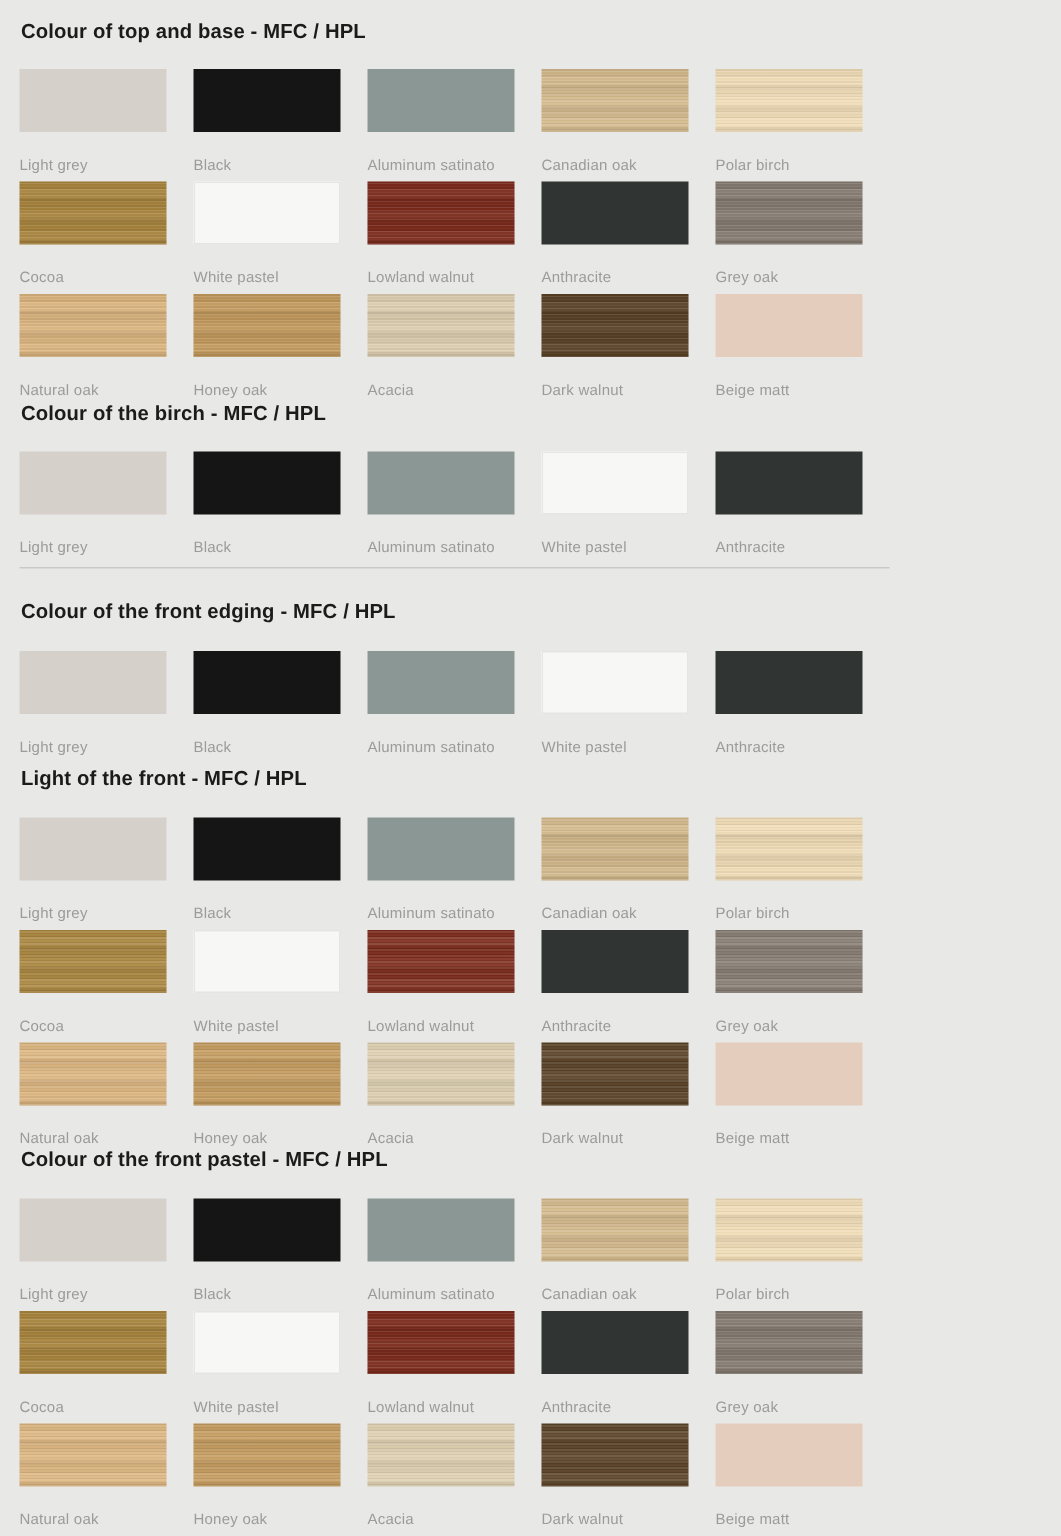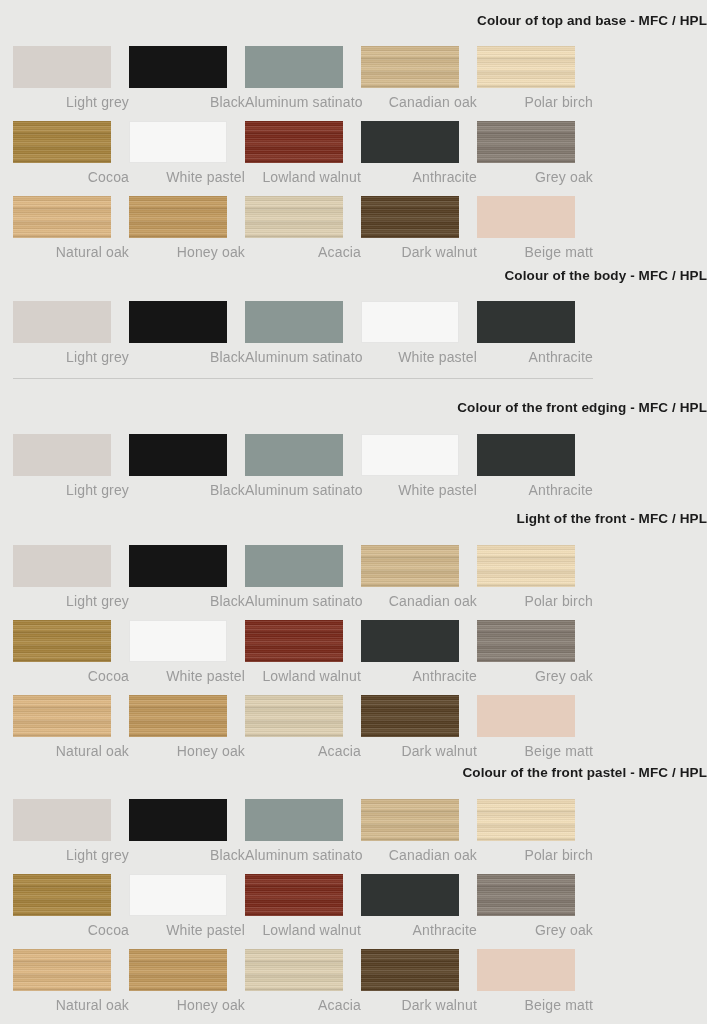--- a/index.html
+++ b/index.html
@@ -4,21 +4,21 @@
 <title>Colour options</title>
 <style>
   * { box-sizing: border-box; margin: 0; padding: 0; }
   html, body {
     width: 707px;
     height: 1024px;
     background: #e8e8e6;
     font-family: "Liberation Sans", sans-serif;
     overflow: hidden;
   }
-  .page { position: relative; width: 707px; height: 1024px; padding: 0; text-align: right; }
+  .page { position: relative; width: 707px; height: 1024px; padding: 0; }
 
   .section { margin: 0; }
   .section-title {
     font-size: 13.5px;
     font-weight: 600;
     letter-spacing: 0.1px;
     color: #1b1b1b;
     padding-left: 14px;
     line-height: 1;
   }
@@ -38,25 +38,25 @@
     width: 116px;
     margin: 0;
   }
   .swatch-chip {
     width: 98px;
     height: 42px;
     background-color: #cccccc;
     background-repeat: repeat;
   }
   .swatch-label {
-    font-size: 14px;
+    font-size: 10px;
     color: #9b9b9b;
     letter-spacing: 0.15px;
     line-height: 1;
-    padding-top: 7px;
+    padding-top: 18px;
     white-space: nowrap;
   }
 
   
   .grain {
     background-image:
       repeating-linear-gradient(
         0deg,
         rgba(255,255,255,0.11) 0px,
         rgba(255,255,255,0.11) 1px,
@@ -144,21 +144,21 @@
             <div class="swatch-chip grain" style="background-color: rgb(90, 66, 38);"></div>
             <div class="swatch-label">Dark walnut</div>
           </div>
           <div class="swatch-cell" style="height: 75px;">
             <div class="swatch-chip plain" style="background-color: rgb(229, 205, 189);"></div>
             <div class="swatch-label">Beige matt</div>
           </div>
         </div>
       </div>
       <div class="section" style="position: absolute; left: 0px; right: 0px; top: 269px;">
-        <div class="section-title">Colour of the body - MFC / HPL</div>
+        <div class="section-title">Colour of the birch - MFC / HPL</div>
         <div class="swatch-grid" style="position: absolute; left: 0px; top: 32px;">
           <div class="swatch-cell" style="height: 75px;">
             <div class="swatch-chip plain" style="background-color: rgb(214, 208, 203);"></div>
             <div class="swatch-label">Light grey</div>
           </div>
           <div class="swatch-cell" style="height: 75px;">
             <div class="swatch-chip plain" style="background-color: rgb(21, 21, 21);"></div>
             <div class="swatch-label">Black</div>
           </div>
           <div class="swatch-cell" style="height: 75px;">

